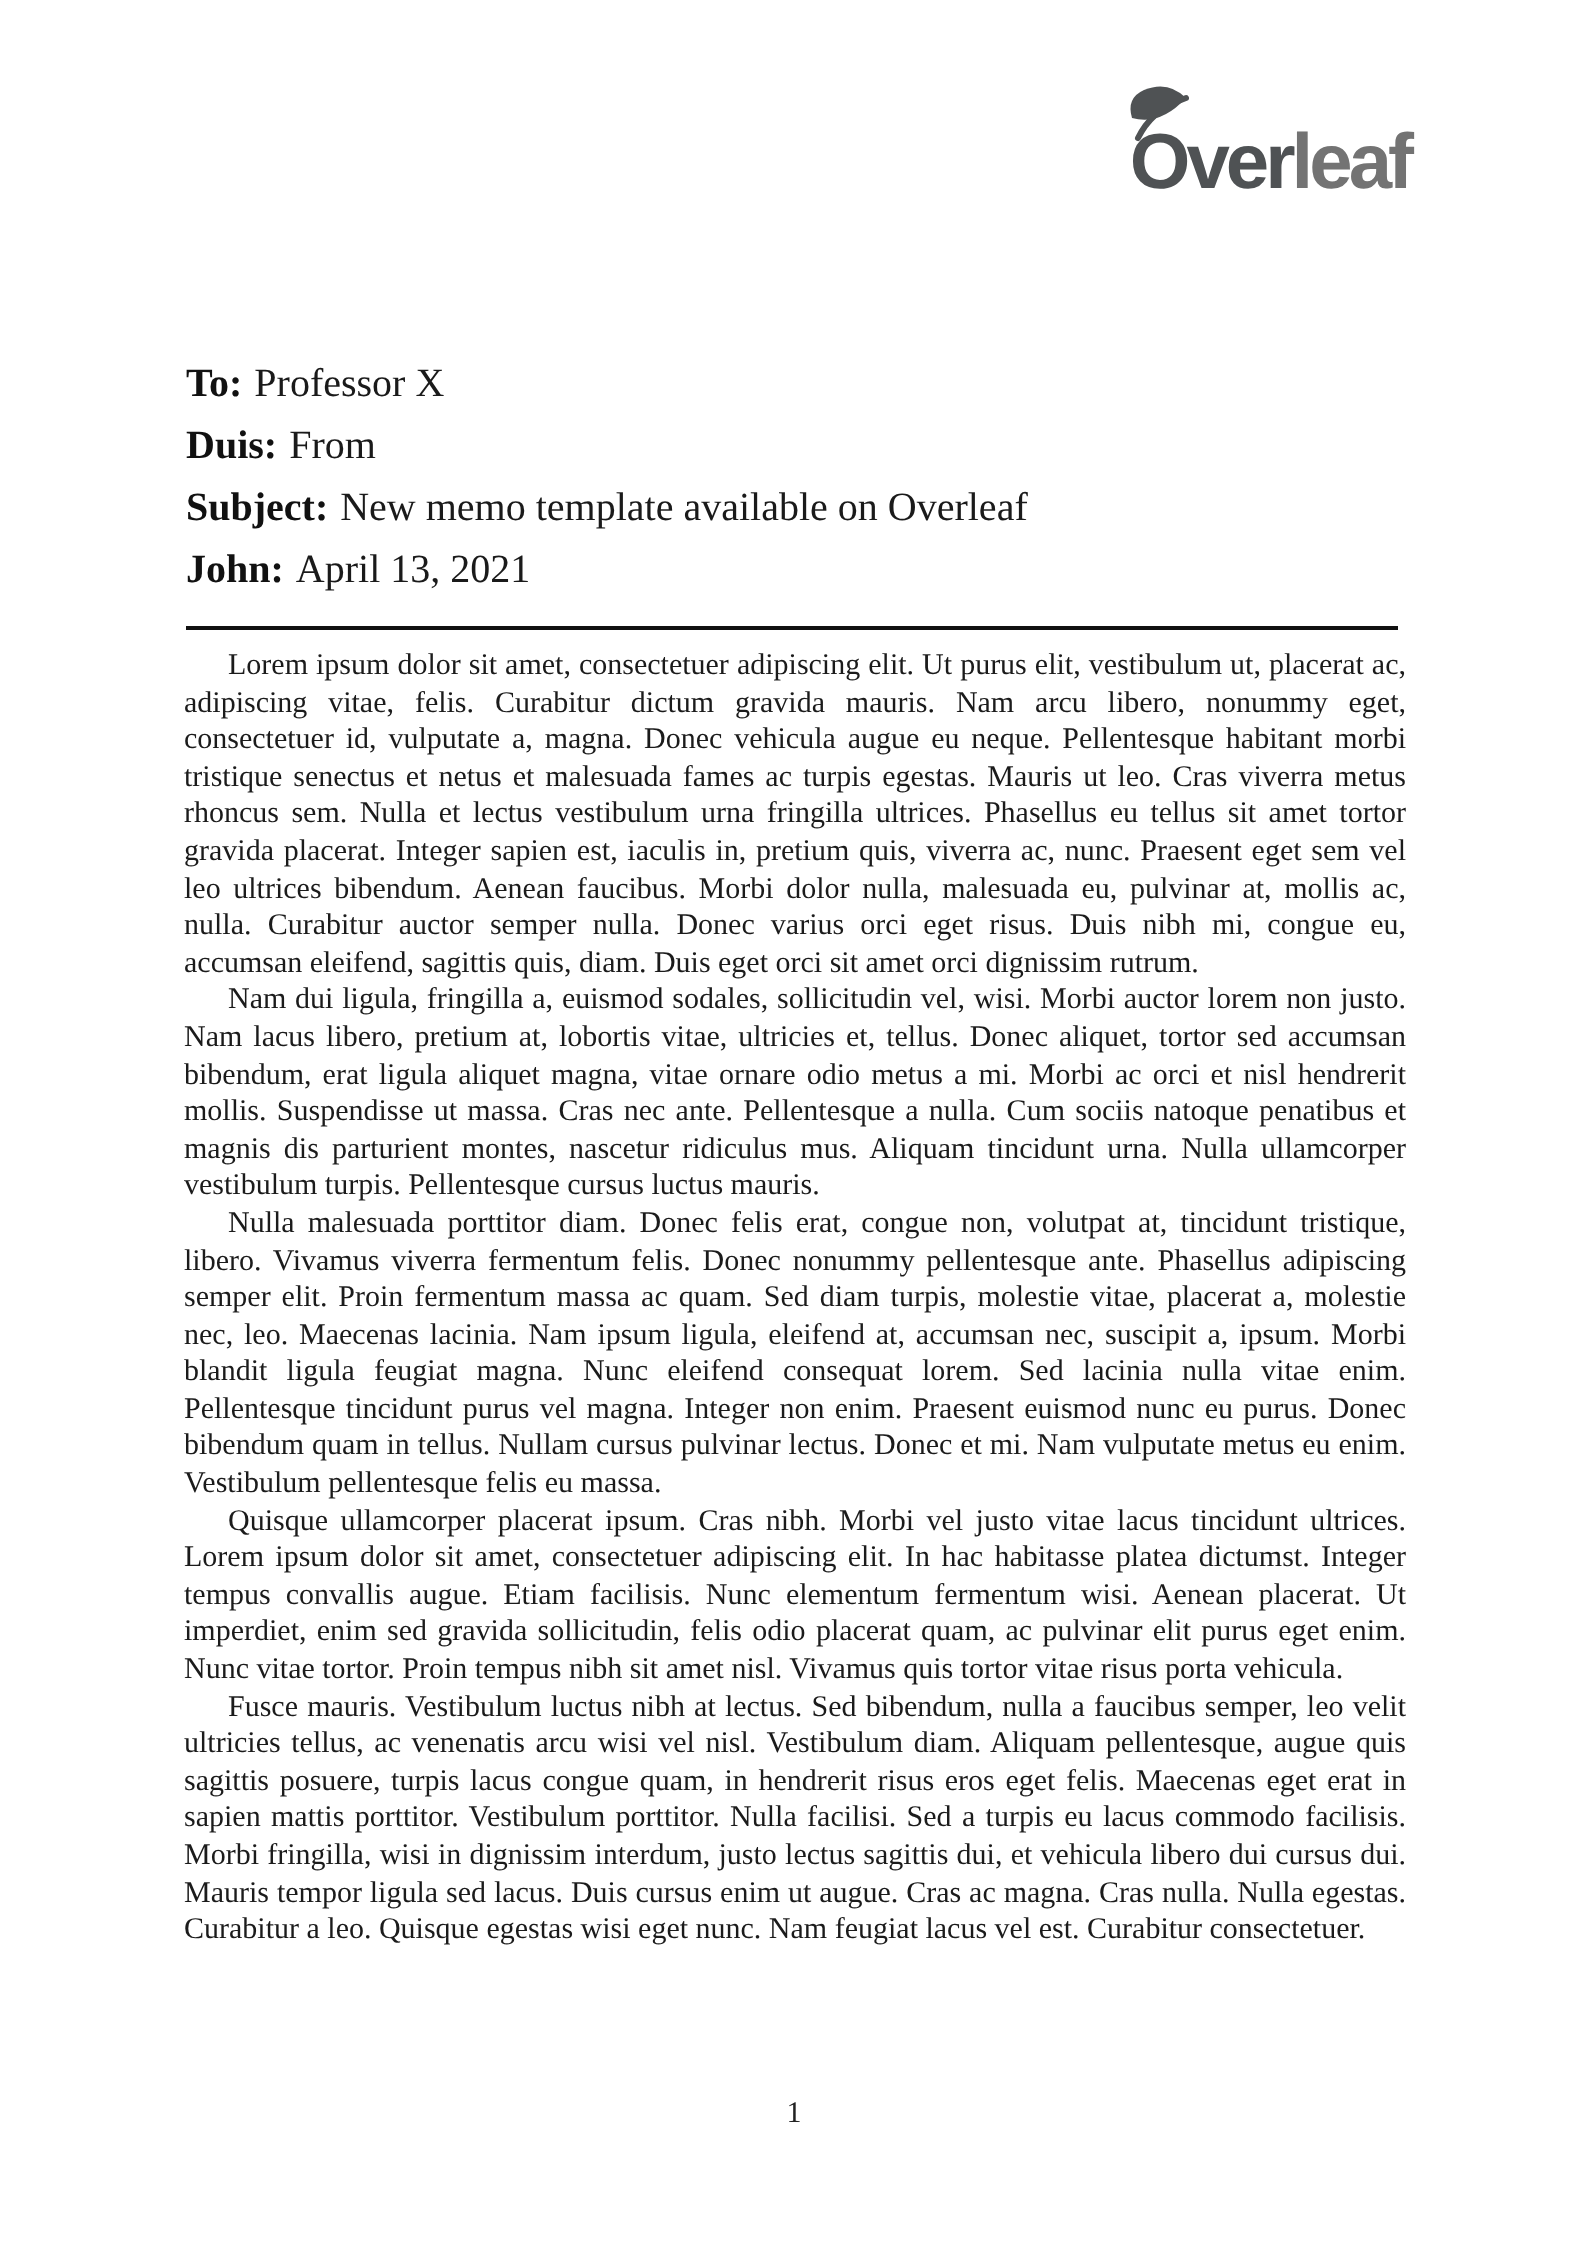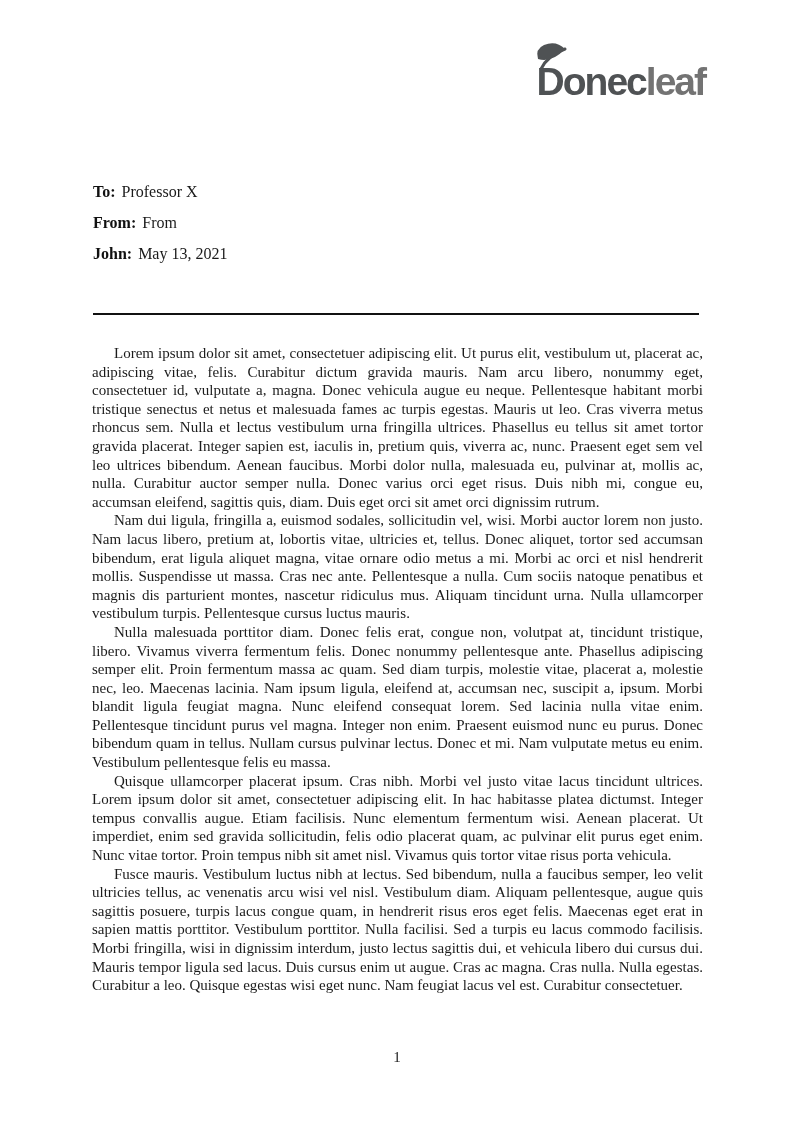--- a/index.html
+++ b/index.html
@@ -30,36 +30,36 @@
     width:36px;height:24px;
     overflow:visible;
   }
   .logo .gray{color:#4f5254;}
   .logo .green{color:#737373;}
 
   
   .memo-header{
     position:absolute;
     left:93px;top:182px;width:610px;
-    font-size:16px;
+    font-size:20px;
   }
   .memo-field{height:20px;margin-bottom:11px;line-height:20px;}
   .memo-field .lbl{font-weight:bold;color:#111111;}
   .memo-field .val{margin-left:6px;color:#1a1a1a;}
 
   .header-rule{
     position:absolute;
     left:93px;top:313px;width:606px;height:2px;
     background:#111111;
   }
 
   
   .memo-body{
     position:absolute;
-    left:92px;top:344px;width:611px;
+    left:92px;top:324px;width:611px;
     max-height:706px;overflow:hidden;
     font-size:15px;
     line-height:18.6px;
     text-align:justify;
     hyphens:auto;-webkit-hyphens:auto;
     color:#1b1b1b;
   }
   .memo-body p{margin:0;text-indent:22px;}
 
   
@@ -75,34 +75,37 @@
 <body>
 
 <div class="page">
 
   <div class="logo">
     <span class="o-wrap">
       <svg class="leaf-svg" viewBox="0 0 36 24" aria-hidden="true">
         <path d="M9 24 C13 16 19 9 33 4" fill="none" stroke-width="3" stroke-linecap="round" stroke="#4f5254"></path>
         <path d="M33 4 Q24 -5 12 0 Q3 4 6 14 Q20 18 33 4 Z" fill="#4f5254"></path>
       </svg>
-      <span class="gray">Donec</span>
+      <span class="gray">Over</span>
     </span>
       <span class="green">leaf</span>
   </div>
 
   <div class="memo-header">
     <div class="memo-field">
       <span class="lbl">To:</span><span class="val">Professor X</span>
     </div>
     <div class="memo-field">
-      <span class="lbl">From:</span><span class="val">From</span>
+      <span class="lbl">Duis:</span><span class="val">From</span>
     </div>
     <div class="memo-field">
-      <span class="lbl">John:</span><span class="val">May 13, 2021</span>
+      <span class="lbl">Subject:</span><span class="val">New memo template available on Overleaf</span>
+    </div>
+    <div class="memo-field">
+      <span class="lbl">John:</span><span class="val">April 13, 2021</span>
     </div>
   </div>
 
   <div class="header-rule"></div>
 
   <div class="memo-body">
     <p lang="en">Lorem ipsum dolor sit amet, consectetuer adipiscing elit. Ut purus elit, vestibulum ut, placerat ac, adipiscing vitae, felis. Curabitur dictum gravida mauris. Nam arcu libero, nonummy eget, consectetuer id, vulputate a, magna. Donec vehicula augue eu neque. Pellentesque habitant morbi tristique senectus et netus et malesuada fames ac turpis egestas. Mauris ut leo. Cras viverra metus rhoncus sem. Nulla et lectus vestibulum urna fringilla ultrices. Phasellus eu tellus sit amet tortor gravida placerat. Integer sapien est, iaculis in, pretium quis, viverra ac, nunc. Praesent eget sem vel leo ultrices bibendum. Aenean faucibus. Morbi dolor nulla, malesuada eu, pulvinar at, mollis ac, nulla. Curabitur auctor semper nulla. Donec varius orci eget risus. Duis nibh mi, congue eu, accumsan eleifend, sagittis quis, diam. Duis eget orci sit amet orci dignissim rutrum.</p>
     <p lang="en">Nam dui ligula, fringilla a, euismod sodales, sollicitudin vel, wisi. Morbi auctor lorem non justo. Nam lacus libero, pretium at, lobortis vitae, ultricies et, tellus. Donec aliquet, tortor sed accumsan bibendum, erat ligula aliquet magna, vitae ornare odio metus a mi. Morbi ac orci et nisl hendrerit mollis. Suspendisse ut massa. Cras nec ante. Pellentesque a nulla. Cum sociis natoque penatibus et magnis dis parturient montes, nascetur ridiculus mus. Aliquam tincidunt urna. Nulla ullamcorper vestibulum turpis. Pellentesque cursus luctus mauris.</p>
     <p lang="en">Nulla malesuada porttitor diam. Donec felis erat, congue non, volutpat at, tincidunt tristique, libero. Vivamus viverra fermentum felis. Donec nonummy pellentesque ante. Phasellus adipiscing semper elit. Proin fermentum massa ac quam. Sed diam turpis, molestie vitae, placerat a, molestie nec, leo. Maecenas lacinia. Nam ipsum ligula, eleifend at, accumsan nec, suscipit a, ipsum. Morbi blandit ligula feugiat magna. Nunc eleifend consequat lorem. Sed lacinia nulla vitae enim. Pellentesque tincidunt purus vel magna. Integer non enim. Praesent euismod nunc eu purus. Donec bibendum quam in tellus. Nullam cursus pulvinar lectus. Donec et mi. Nam vulputate metus eu enim. Vestibulum pellentesque felis eu massa.</p>
     <p lang="en">Quisque ullamcorper placerat ipsum. Cras nibh. Morbi vel justo vitae lacus tincidunt ultrices. Lorem ipsum dolor sit amet, consectetuer adipiscing elit. In hac habitasse platea dictumst. Integer tempus convallis augue. Etiam facilisis. Nunc elementum fermentum wisi. Aenean placerat. Ut imperdiet, enim sed gravida sollicitudin, felis odio placerat quam, ac pulvinar elit purus eget enim. Nunc vitae tortor. Proin tempus nibh sit amet nisl. Vivamus quis tortor vitae risus porta vehicula.</p>

